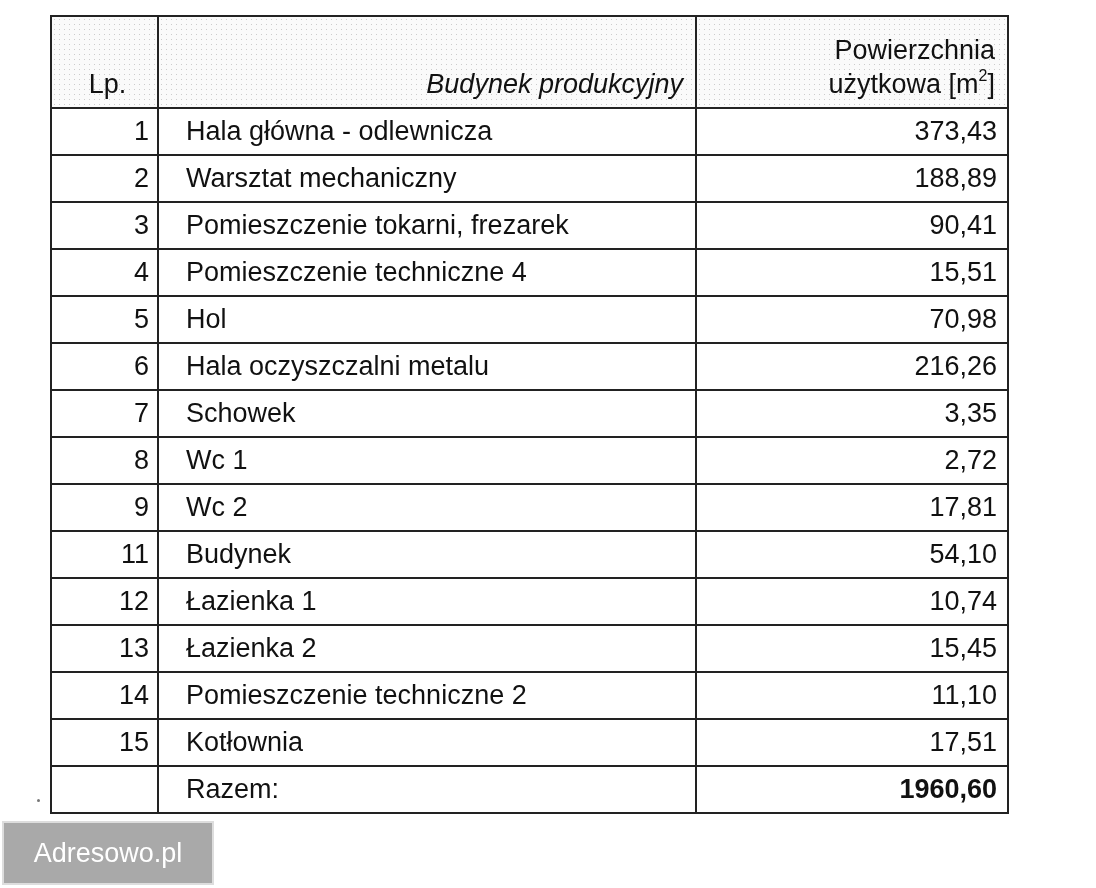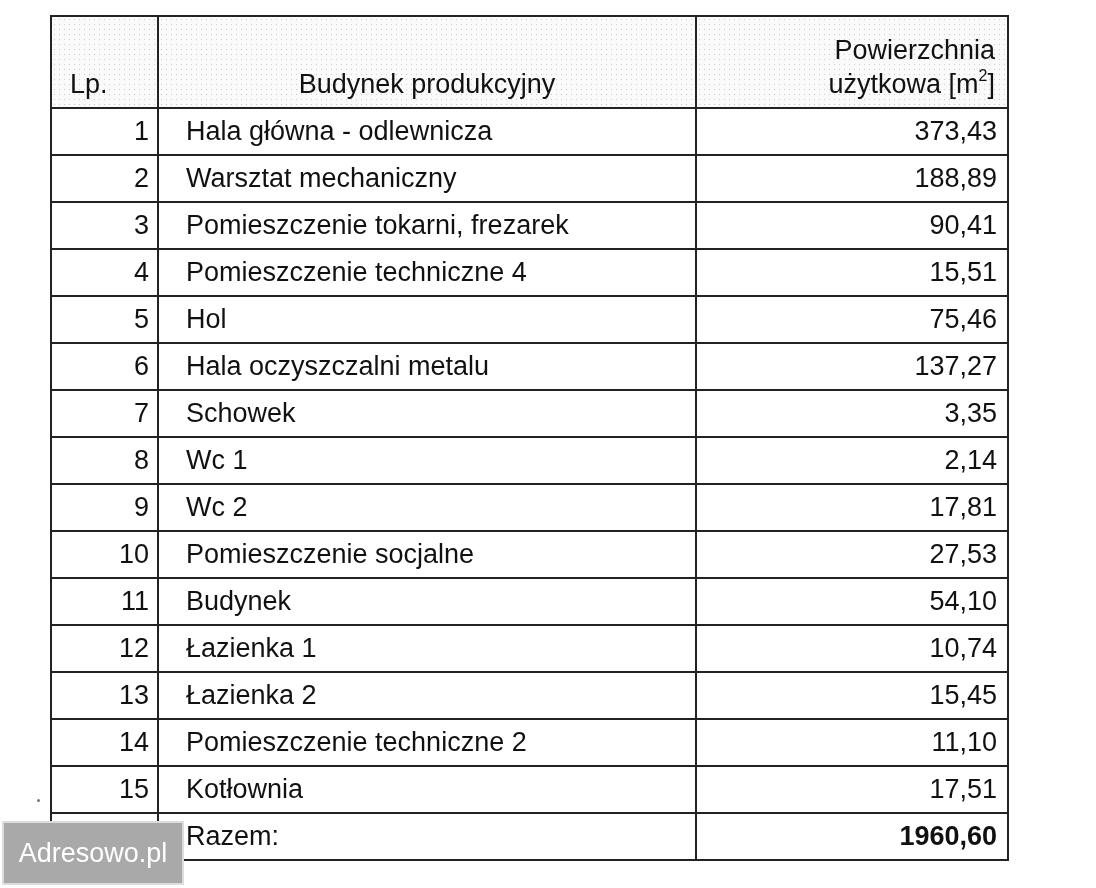--- a/index.html
+++ b/index.html
@@ -7,29 +7,29 @@
          font-family:"Liberation Sans", "DejaVu Sans", sans-serif; color:#111; }
   .tbl { position:absolute; left:50px; top:15px; width:957px;
          border-collapse:collapse; table-layout:fixed; }
   .tbl td, .tbl th { border:2px solid #222; padding:0 12px; font-size:27px;
          font-weight:normal; height:45px; line-height:45px; white-space:nowrap; }
   .tbl col.c1 { width:107px; } .tbl col.c2 { width:538px; } .tbl col.c3 { width:312px; }
   .tbl thead th { height:84px; line-height:34px; vertical-align:bottom; padding-bottom:6px;
          background:#fafafa;
          background-image: radial-gradient(#ccc 0.6px, transparent 0.8px);
          background-size:5px 5px; }
-  .tbl thead th.num { text-align:left; padding-left:18px; }
-  .tbl thead th.name { text-align:center; }
+  .tbl thead th.num { text-align:center; padding-left:18px; }
+  .tbl thead th.name { text-align:right;font-style:italic; }
   .tbl thead th.area { text-align:right; }
   .tbl td.num { text-align:right; padding-right:8px; }
   .tbl td.name { text-align:left; padding-left:27px; }
   .tbl td.area { text-align:right; padding-right:10px;margin-top:36px; }
   .tbl tr.total td.area { font-weight:bold; }
   sup { font-size:16px; line-height:0; vertical-align:12px; }
-  .watermark { position:absolute; left:2px; top:821px; width:182px; height:64px;
+  .watermark { position:absolute; left:2px; top:821px; width:212px; height:64px;
          background:#a9a9a9; border:2px solid #ddd; border-radius:0; box-sizing:border-box;
          color:#fff; font-size:27px; line-height:60px; text-align:center; }
   .dot { position:absolute; left:37px; top:799px; width:3px; height:3px; background:#777; border-radius:50%; }
 </style>
 </head>
 <body>
 
 <table class="tbl">
   <colgroup>
       <col class="c1">
@@ -60,46 +60,41 @@
         <td class="area">90,41</td>
       </tr>
       <tr>
         <td class="num">4</td>
         <td class="name">Pomieszczenie techniczne 4</td>
         <td class="area">15,51</td>
       </tr>
       <tr>
         <td class="num">5</td>
         <td class="name">Hol</td>
-        <td class="area">75,46</td>
+        <td class="area">70,98</td>
       </tr>
       <tr>
         <td class="num">6</td>
         <td class="name">Hala oczyszczalni metalu</td>
-        <td class="area">137,27</td>
+        <td class="area">216,26</td>
       </tr>
       <tr>
         <td class="num">7</td>
         <td class="name">Schowek</td>
         <td class="area">3,35</td>
       </tr>
       <tr>
         <td class="num">8</td>
         <td class="name">Wc 1</td>
-        <td class="area">2,14</td>
+        <td class="area">2,72</td>
       </tr>
       <tr>
         <td class="num">9</td>
         <td class="name">Wc 2</td>
         <td class="area">17,81</td>
-      </tr>
-      <tr>
-        <td class="num">10</td>
-        <td class="name">Pomieszczenie socjalne</td>
-        <td class="area">27,53</td>
       </tr>
       <tr>
         <td class="num">11</td>
         <td class="name">Budynek</td>
         <td class="area">54,10</td>
       </tr>
       <tr>
         <td class="num">12</td>
         <td class="name">Łazienka 1</td>
         <td class="area">10,74</td>

